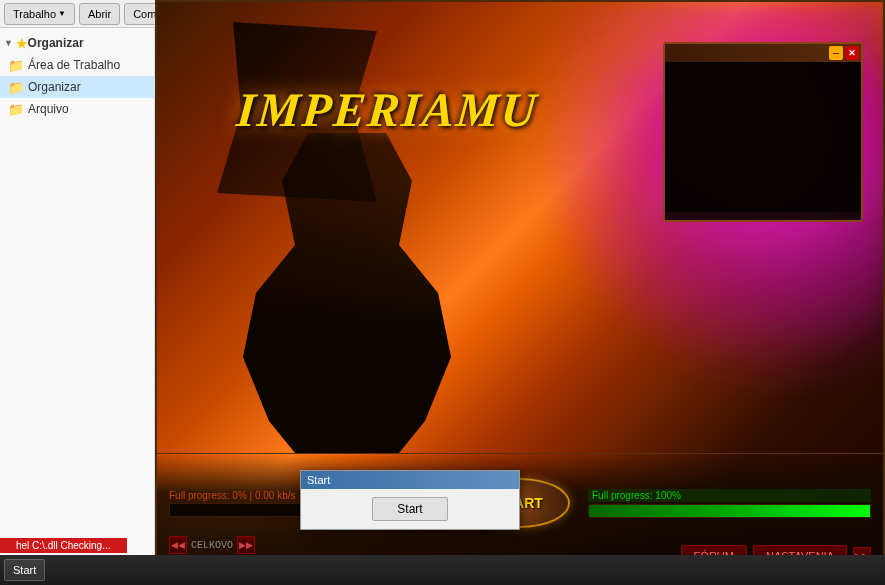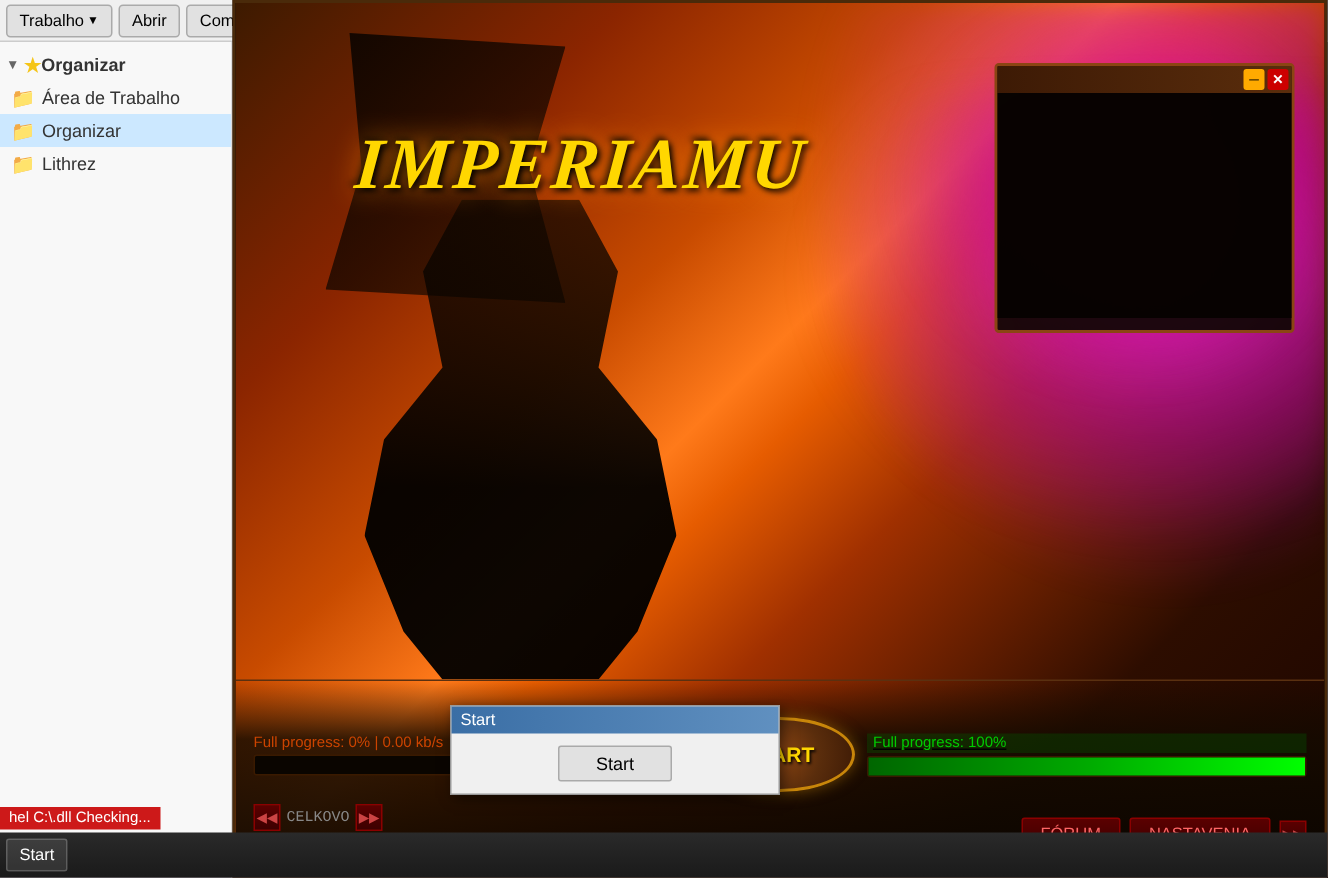--- a/index.html
+++ b/index.html
@@ -386,21 +386,21 @@
     }
 
     
     .checking-status {
       position: absolute;
       bottom: 32px;
       left: 0;
       background: rgba(200,0,0,0.9);
       color: #fff;
       font-size: 10px;
-      padding: 2px 6px;
+      padding: 2px 16px;
       z-index: 300;
     }
 
     .celkovo-row {
       display: flex;
       align-items: center;
       gap: 4px;
       color: #aaa;
       font-size: 10px;
     }
@@ -457,21 +457,21 @@
       <div class="sidebar-item">
         <span class="icon folder-icon">📁</span>
         <span>Área de Trabalho</span>
       </div>
       <div class="sidebar-item selected">
         <span class="icon folder-icon">📁</span>
         <span>Organizar</span>
       </div>
       <div class="sidebar-item">
         <span class="icon folder-icon">📁</span>
-        <span>Lithrez</span>
+        <span>Arquivo</span>
       </div>
     </div>
 
     <div class="main-panel">
       <div class="column-headers">
         <div class="col-header col-nome">
           <span>Nome</span>
         </div>
         <div class="col-header col-data">
           <span>Data de modificaç...</span>
@@ -581,37 +581,37 @@
         </div>
         <div style="padding:8px;color:#888;font-size:10px;height:150px;background:rgba(5,2,0,0.9);">
           
         </div>
       </div>
 
       <div class="launcher-frame"></div>
 
       <div class="launcher-controls">
 
-        <div style="display:flex;align-items:center;gap:8px;margin-bottom:4px;">
+        <div style="display:flex;align-items:center;gap:18px;margin-bottom:4px;">
           <div style="flex:1;">
             <div style="font-size:10px;color:#cc4400;margin-bottom:2px;">
               <span>Full progress: 0% | 0.00 kb/s</span>
             </div>
             <div style="height:14px;background:#0a0500;border:1px solid #3a1a00;border-radius:2px;width:100%;">
               <div style="height:100%;width:0%;background:linear-gradient(to right,#003300,#006600);"></div>
             </div>
           </div>
 
           <div style="display:flex;flex-direction:column;align-items:center;gap:4px;">
             <button class="btn-start-big">
               <span>START</span>
             </button>
           </div>
 
-          <div style="flex:1;text-decoration:underline;">
+          <div style="flex:1;">
             <div style="font-size:10px;color:#00cc00;margin-bottom:2px;background:rgba(0,100,0,0.3);padding:1px 4px;">
               <span>Full progress: 100%</span>
             </div>
             <div style="height:14px;background:#0a0500;border:1px solid #3a1a00;border-radius:2px;width:100%;">
               <div style="height:100%;width:100%;background:linear-gradient(to right,#006600,#00aa00,#00ff00);"></div>
             </div>
           </div>
         </div>
 
         <div style="display:flex;align-items:center;justify-content:space-between;">

